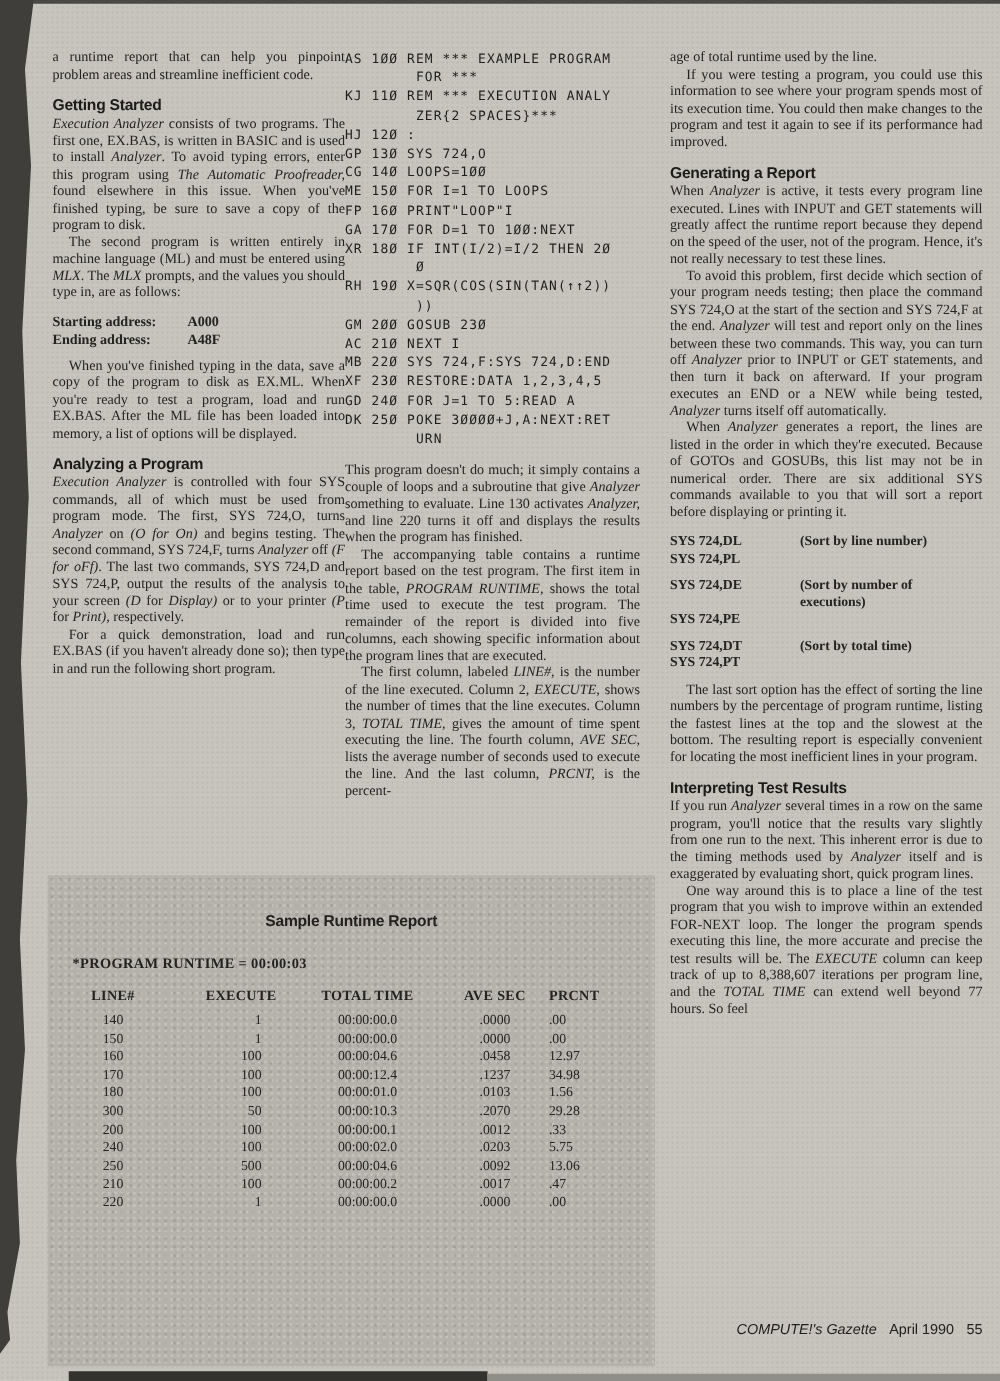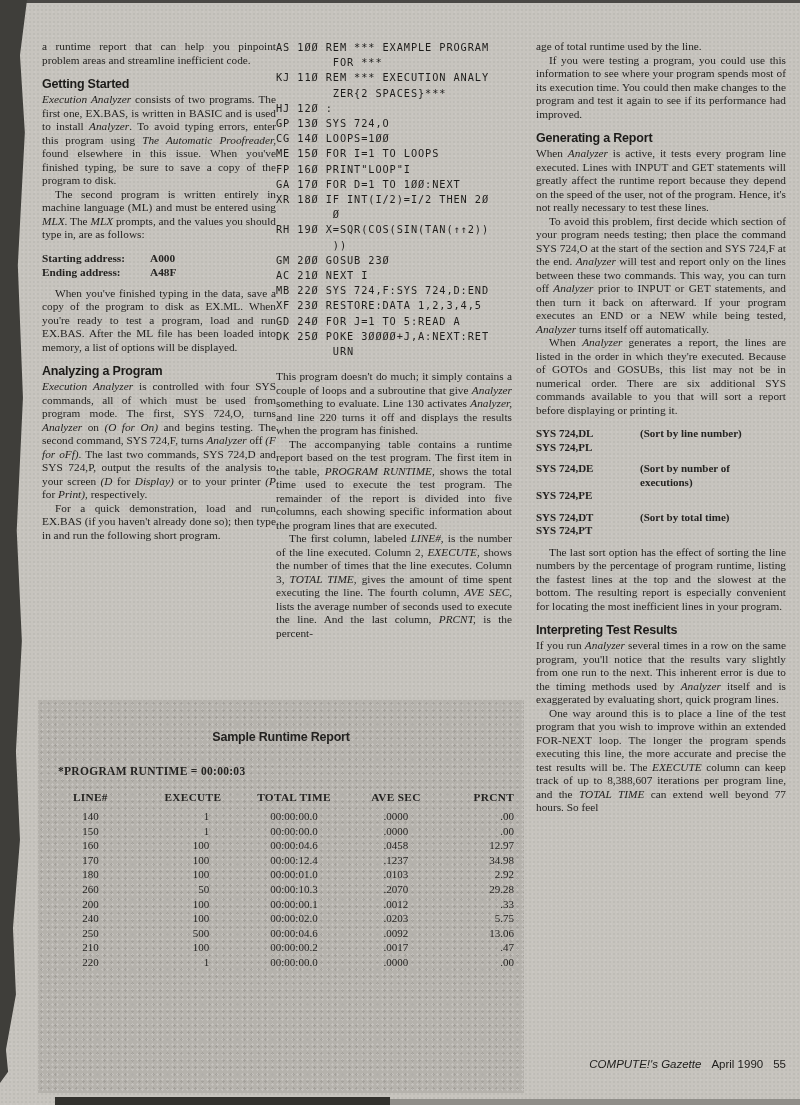--- a/index.html
+++ b/index.html
@@ -64,21 +64,21 @@
     font-weight:700;font-size:12.5px;color:#22211f;letter-spacing:-0.2px;
   }
   .runtime-label{margin:21px 0 0 20px;font-size:11.5px;font-weight:700;letter-spacing:0.3px;}
   .rt-table{border-collapse:collapse;margin:14px 0 0 18px;}
   .rt-table th{font-size:11.3px;font-weight:700;padding:0 0 6px 0;letter-spacing:0.3px;}
   .rt-table td{font-size:11px;padding:0;line-height:14.6px;}
   .c1{width:72px;text-align:center;}
   .c2{width:88px;text-align:right;padding-right:26px !important;}
   .c3{width:124px;text-align:center;}
   .c4{width:92px;text-align:center;}
-  .c5{width:78px;text-align:right;padding-right:10px !important;}
+  .c5{width:78px;text-align:left;padding-right:10px !important;}
   th.c2{padding-right:14px !important;}
 
   .footer{
     position:absolute;left:486px;top:1058px;width:300px;text-align:right;
     font-family:"Liberation Sans",sans-serif;font-size:11.5px;color:#21201e;
   }
   .footer .mag{font-style:italic;margin-right:10px;}
   .footer .issue{margin-right:10px;}
   em{font-style:italic;}
 </style>
@@ -181,24 +181,24 @@
           <td class="c2">100</td>
           <td class="c3">00:00:12.4</td>
           <td class="c4">.1237</td>
           <td class="c5">34.98</td>
         </tr>
         <tr>
           <td class="c1">180</td>
           <td class="c2">100</td>
           <td class="c3">00:00:01.0</td>
           <td class="c4">.0103</td>
-          <td class="c5">2.92</td>
-        </tr>
-        <tr>
-          <td class="c1">260</td>
+          <td class="c5">1.56</td>
+        </tr>
+        <tr>
+          <td class="c1">300</td>
           <td class="c2">50</td>
           <td class="c3">00:00:10.3</td>
           <td class="c4">.2070</td>
           <td class="c5">29.28</td>
         </tr>
         <tr>
           <td class="c1">200</td>
           <td class="c2">100</td>
           <td class="c3">00:00:00.1</td>
           <td class="c4">.0012</td>

